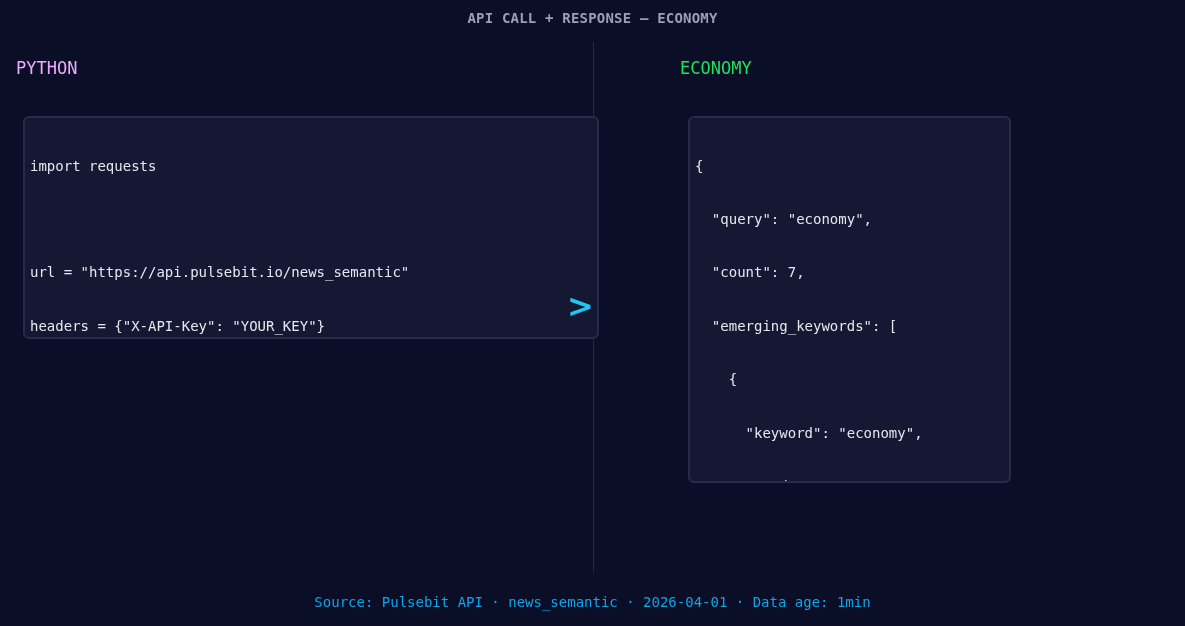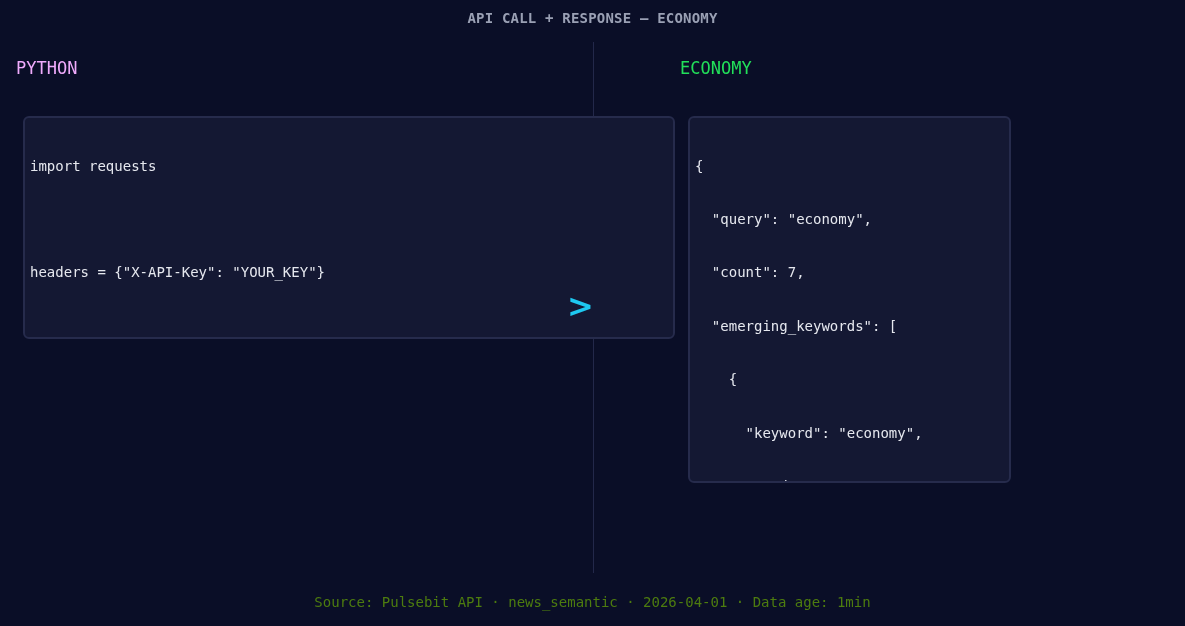--- a/index.html
+++ b/index.html
@@ -48,21 +48,21 @@
       box-sizing: border-box;
       color: #e6e8ef;
       font-size: 14px;
       line-height: 17.8px;
       white-space: pre;
       overflow: hidden;
     }
     .box-python {
       left: 23px;
       top: 116px;
-      width: 652px;
+      width: 576px;
       height: 223px;
       padding: 4px 0 0 5px;
     }
     .box-response {
       left: 688px;
       top: 116px;
       width: 323px;
       height: 367px;
       padding: 4px 0 0 5px;
     }
@@ -79,37 +79,38 @@
       font-weight: bold;
       line-height: 36px;
       font-family: "DejaVu Sans", sans-serif;
     }
     .footer {
       position: absolute;
       left: 0;
       top: 594px;
       width: 1185px;
       text-align: center;
-      color: #4d7c0f;
+      color: #0ea5e9;
       font-size: 14px;
     }
   </style>
 </head>
 <body>
 
 <div class="title">API CALL + RESPONSE — ECONOMY</div>
 
 <div class="section-label label-python">PYTHON</div>
 <div class="section-label label-response">ECONOMY</div>
 
 <div class="divider"></div>
 
 <div class="code-box box-python">
   <span class="code-line">import requests</span>
   <span class="code-line"></span>
+  <span class="code-line">url = "https://api.pulsebit.io/news_semantic"</span>
   <span class="code-line">headers = {"X-API-Key": "YOUR_KEY"}</span>
   
   
   
   
   
   
   
   
 </div>

